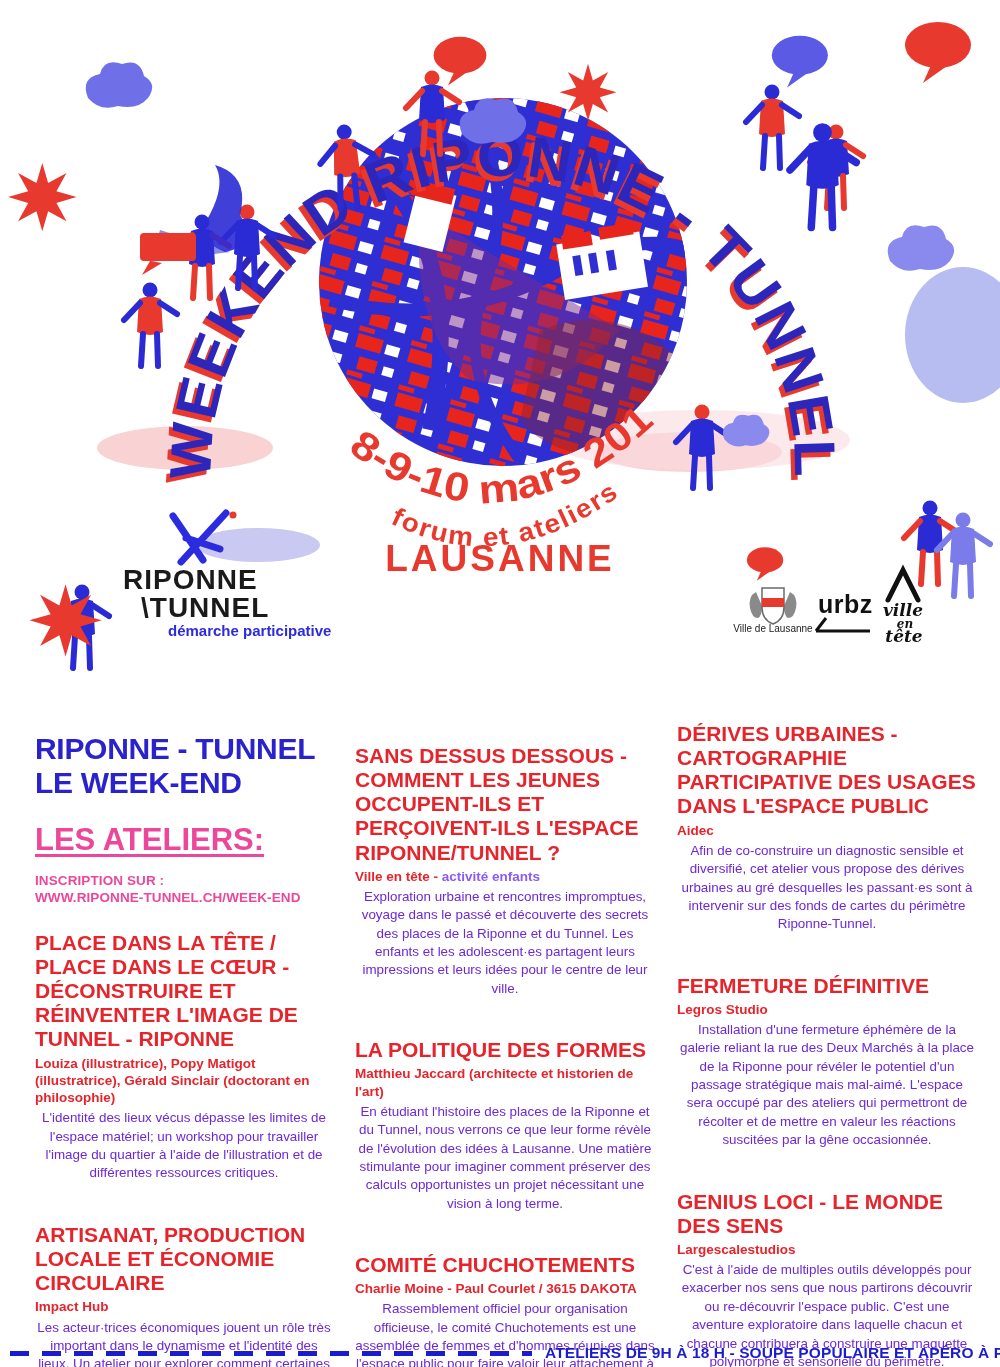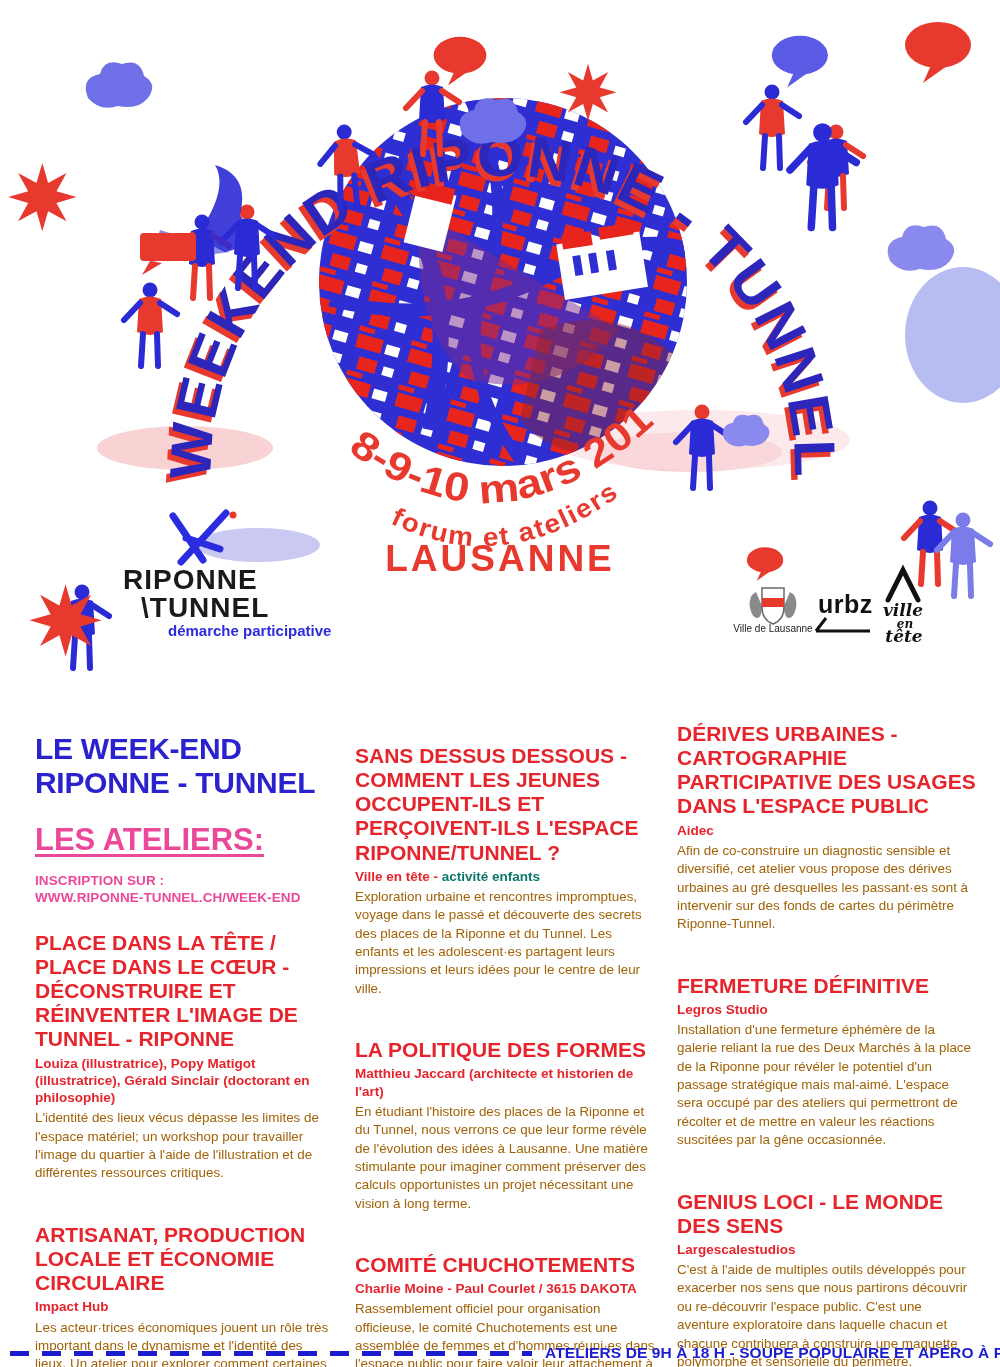--- a/index.html
+++ b/index.html
@@ -18,22 +18,22 @@
   .col-1{padding-top:10px;}
   .h1{color:#2a22cc;font-weight:bold;font-size:30px;line-height:1.13;letter-spacing:-0.3px;}
   .ateliers{color:#ec4899;font-weight:bold;font-size:31px;margin-top:22px;
             text-decoration:underline;text-decoration-thickness:3px;text-underline-offset:4px;}
   .insc{color:#ec4899;font-weight:bold;font-size:13.5px;line-height:1.3;margin-top:14px;letter-spacing:0.1px;}
   .ws{margin-top:40px;}
   .ws.first{margin-top:0;}
   .col-1 .ws.first{margin-top:24px;}
   .ws-title{color:#e6242c;font-weight:bold;font-size:21px;line-height:1.15;}
   .ws-presenter{color:#e6242c;font-weight:bold;font-size:13.5px;line-height:1.28;margin-top:3px;}
-  .ws-tag{color:#0f766e;}
-  .ws-desc{color:#a16207;font-size:13.4px;line-height:1.37;margin-top:3px;}
+  .ws-tag{color:#8b5cf6;}
+  .ws-desc{color:#6d28d9;font-size:13.4px;line-height:1.37;margin-top:3px;text-align:center;}
 
   .footer{position:absolute;top:1342px;left:0;width:1000px;height:22px;
           display:flex;align-items:center;}
   .footer .dashes{width:522px;height:5px;margin-left:10px;flex:none;
       background:repeating-linear-gradient(90deg,#1c1ccf 0 19px,transparent 19px 32px);}
   .footer .ftext{color:#1c1ccf;font-weight:bold;font-size:15.5px;white-space:nowrap;
       margin-left:13px;letter-spacing:0.1px;}
 </style>
 </head>
 <body>
@@ -175,22 +175,22 @@
     <text x="905" y="628" text-anchor="middle" font-size="12">en</text>
     <text x="904" y="642" text-anchor="middle" font-size="17">tête</text>
   </g>
 </svg>
 </div>
 
 <div class="content">
 
   <div class="col col-1">
     <div class="h1">
+      <span style="display:block">RIPONNE - TUNNEL</span>
       <span style="display:block">LE WEEK-END</span>
-      <span style="display:block">RIPONNE - TUNNEL</span>
     </div>
     <div class="ateliers">LES ATELIERS:</div>
     <div class="insc">
       <span style="display:block">INSCRIPTION SUR :</span>
       <span style="display:block">WWW.RIPONNE-TUNNEL.CH/WEEK-END</span>
     </div>
 
     <div class="ws first">
       <div class="ws-title">PLACE DANS LA TÊTE / PLACE DANS LE CŒUR - DÉCONSTRUIRE ET RÉINVENTER L'IMAGE DE TUNNEL - RIPONNE</div>
       <div class="ws-presenter">Louiza (illustratrice), Popy Matigot (illustratrice), Gérald Sinclair (doctorant en philosophie)</div>

